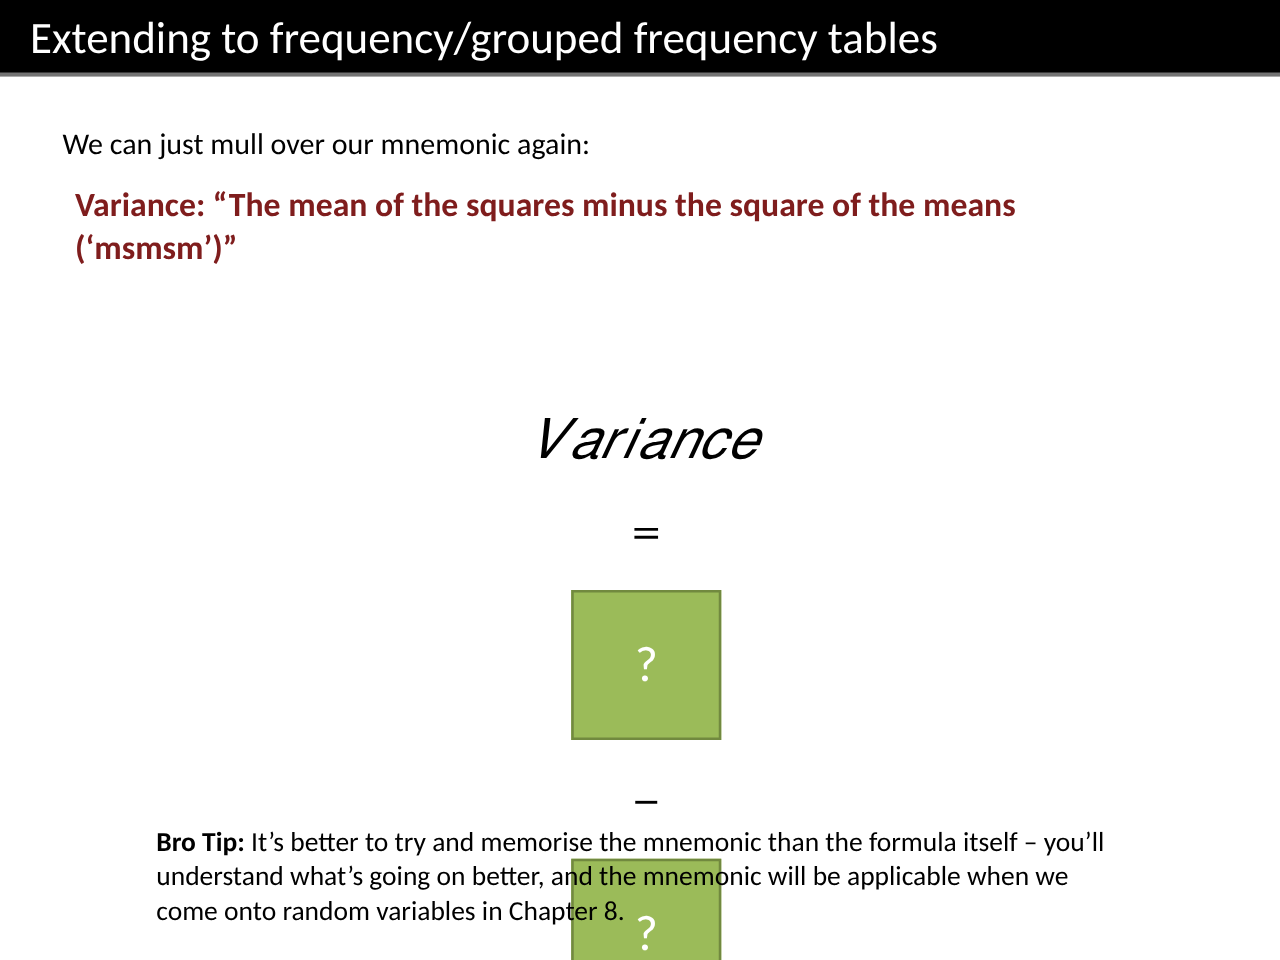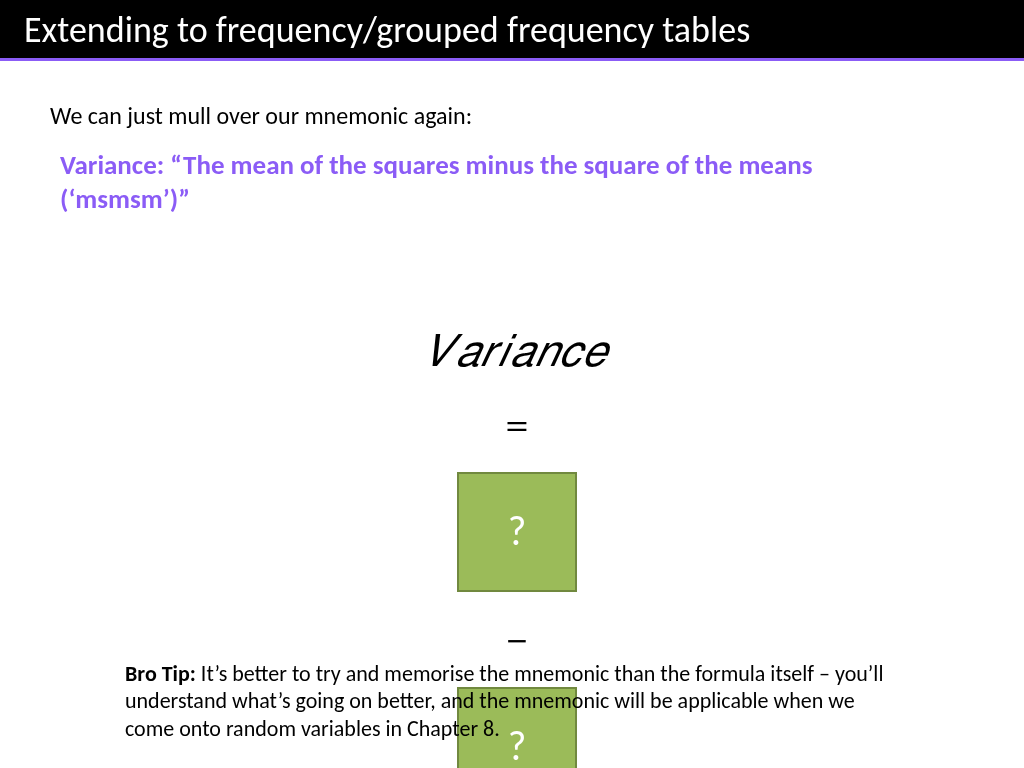--- a/index.html
+++ b/index.html
@@ -10,34 +10,34 @@
     background: #ffffff;
     color: #000000;
     overflow: hidden;
   }
   .header {
     background: #000000;
     color: #ffffff;
     padding: 8px 24px 6px 24px;
     font-size: 36px;
     font-weight: 400;
-    border-bottom: 3px solid #8b5cf6;
+    border-bottom: 3px solid #737373;
   }
   .content {
     padding: 40px 40px 0 50px;
   }
   .intro {
     font-size: 24px;
     margin-bottom: 18px;
     color: #000;
   }
   .mnemonic {
     font-size: 27px;
     font-weight: 700;
-    color: #8b5cf6;
+    color: #7f1d1d;
     margin-left: 10px;
     margin-right: 40px;
     line-height: 1.25;
   }
   .formula-row {
     display: flex;
     align-items: center;
     justify-content: center;
     gap: 22px;
     margin-top: 110px;

